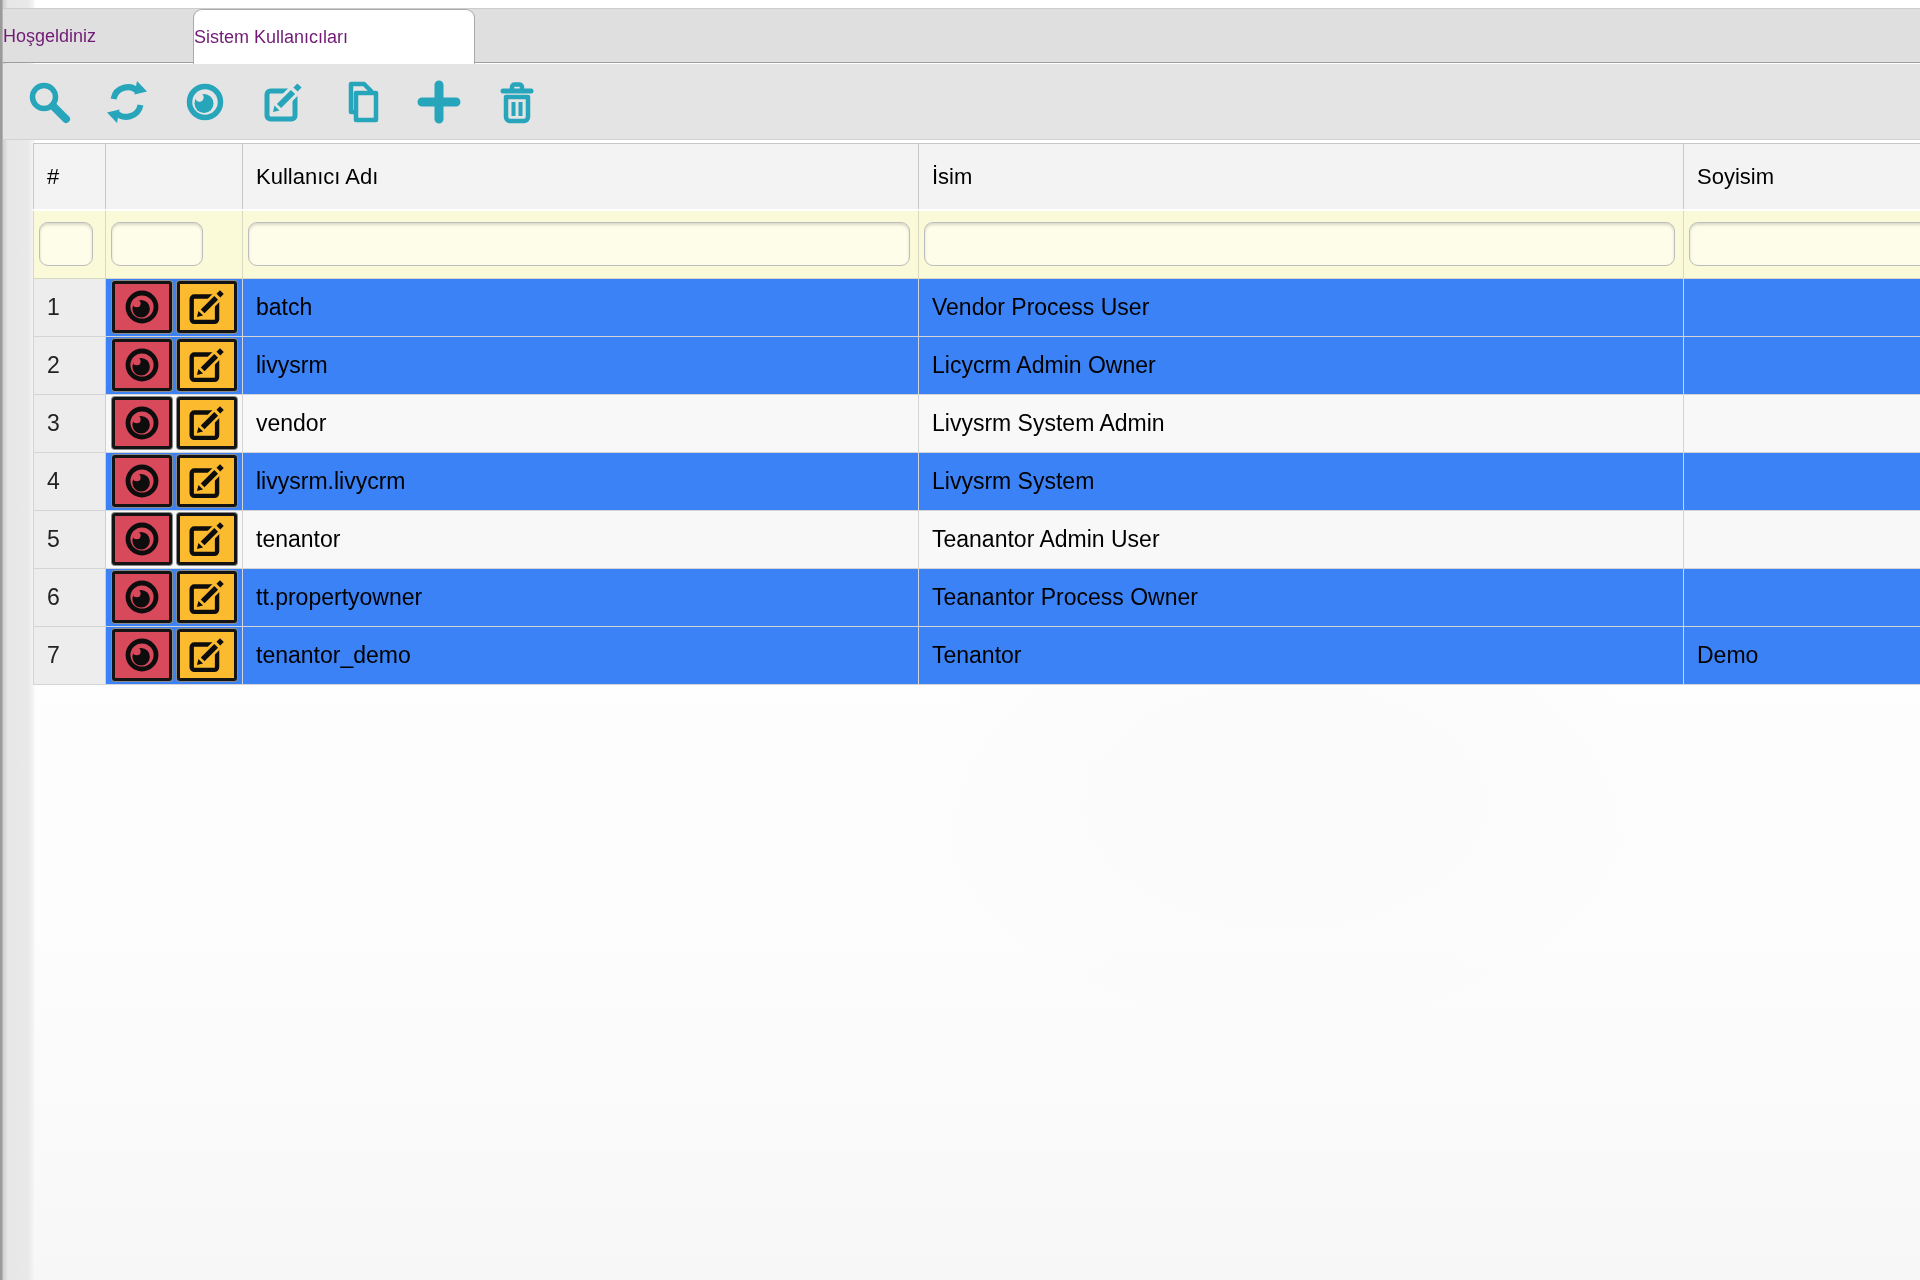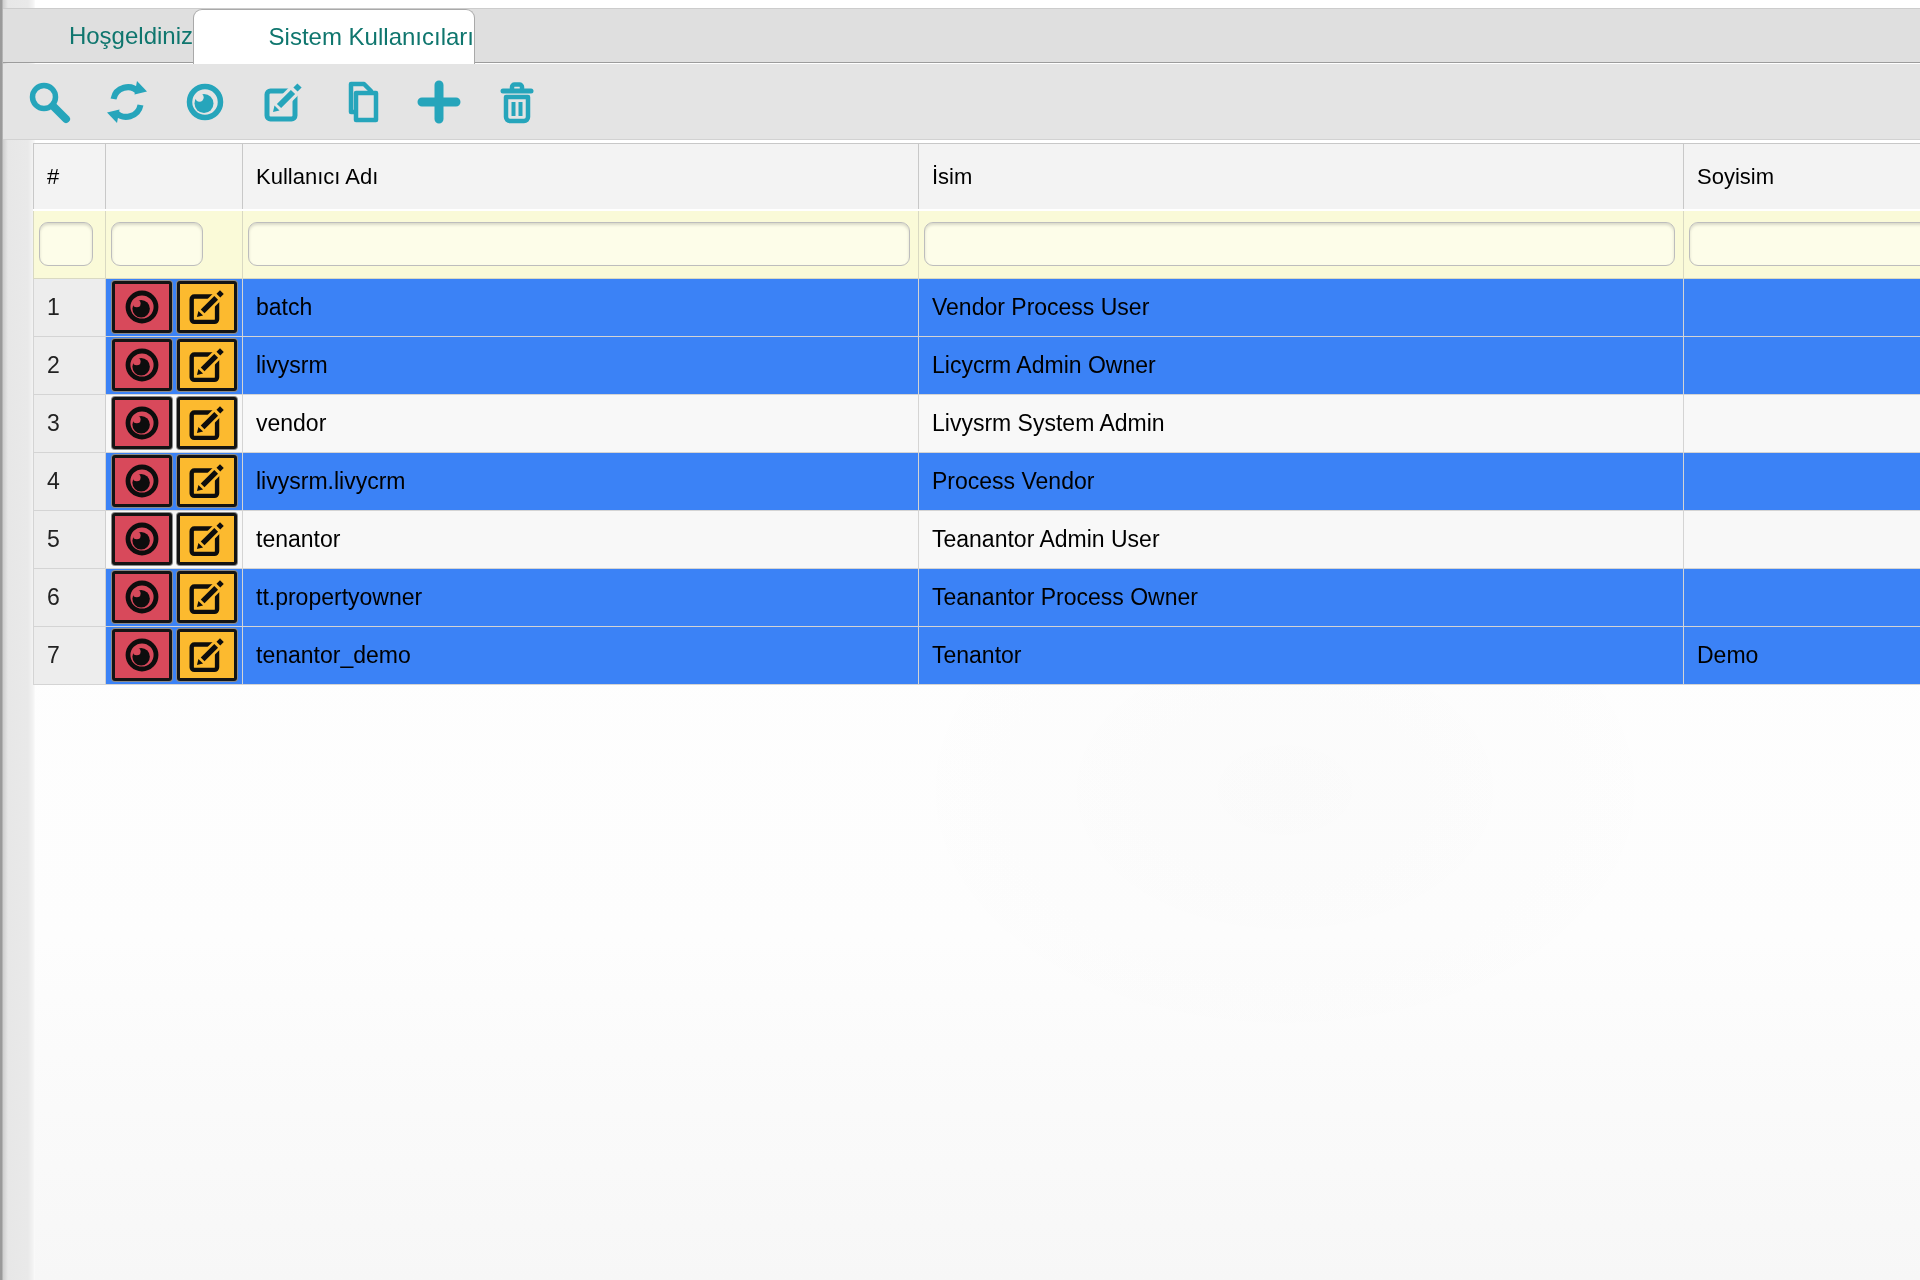--- a/index.html
+++ b/index.html
@@ -25,28 +25,28 @@
   }
   
   .tabbar{
     position:absolute;left:3px;right:0;top:8px;height:55px;z-index:2;
     background:#dfdfdf;
     border-top:1px solid #cccccc;
     border-bottom:1px solid #9c9c9c;
     box-sizing:border-box;
   }
   .tab{
-    position:absolute;top:0;height:54px;display:flex;align-items:center;justify-content:flex-end;
-    font-size:24px;color:#0f766e;cursor:default;
+    position:absolute;top:0;height:54px;display:flex;align-items:center;justify-content:flex-start;
+    font-size:18px;color:#701a75;cursor:default;
   }
   .tab-inactive{left:0;width:190px;}
   .tab-active{
     left:190px;width:282px;height:55px;background:#ffffff;
     border:1px solid #a9a9a9;border-bottom:none;
-    border-radius:9px 9px 0 0;box-sizing:border-box;z-index:3;padding-left:24px;
+    border-radius:9px 9px 0 0;box-sizing:border-box;z-index:3;
   }
   
   .toolbar{
     position:absolute;left:3px;right:0;top:64px;height:76px;z-index:2;
     background:#e4e4e4;border-bottom:1px solid #d2d2d2;box-sizing:border-box;
     display:flex;align-items:center;padding-left:22px;gap:30px;
   }
   .tool-btn{width:48px;height:48px;display:flex;align-items:center;justify-content:center;cursor:pointer;}
   .tool-btn svg{width:48px;height:48px;}
   .tic{stroke:#26a5bb;fill:none;}
@@ -289,21 +289,21 @@
             <rect class="bic" x="6.5" y="12" width="29" height="29" rx="3" stroke-width="5"></rect>
             <line class="bic-halo" x1="16" y1="32" x2="38" y2="10" stroke-width="12"></line>
             <line class="bic" x1="19" y1="29" x2="34.5" y2="13.5" stroke-width="6"></line>
             <line class="bic" x1="37" y1="11" x2="41" y2="7" stroke-width="6"></line>
             <polygon class="bic-fill" points="12.5,35.5 19.5,33.8 14.2,28.5"></polygon>
           </svg>
         </button>
       </div>
     </td>
     <td>livysrm.livycrm</td>
-    <td>Process Vendor</td>
+    <td>Livysrm System</td>
     <td></td>
   </tr>
 
   <tr class="data-row">
     <td class="num-cell">5</td>
     <td class="act-cell">
       <div class="act-wrap">
         <button class="row-btn btn-view">
           <svg viewBox="0 0 48 48">
             <circle class="bic" cx="24" cy="24" r="16" stroke-width="5.5"></circle>

